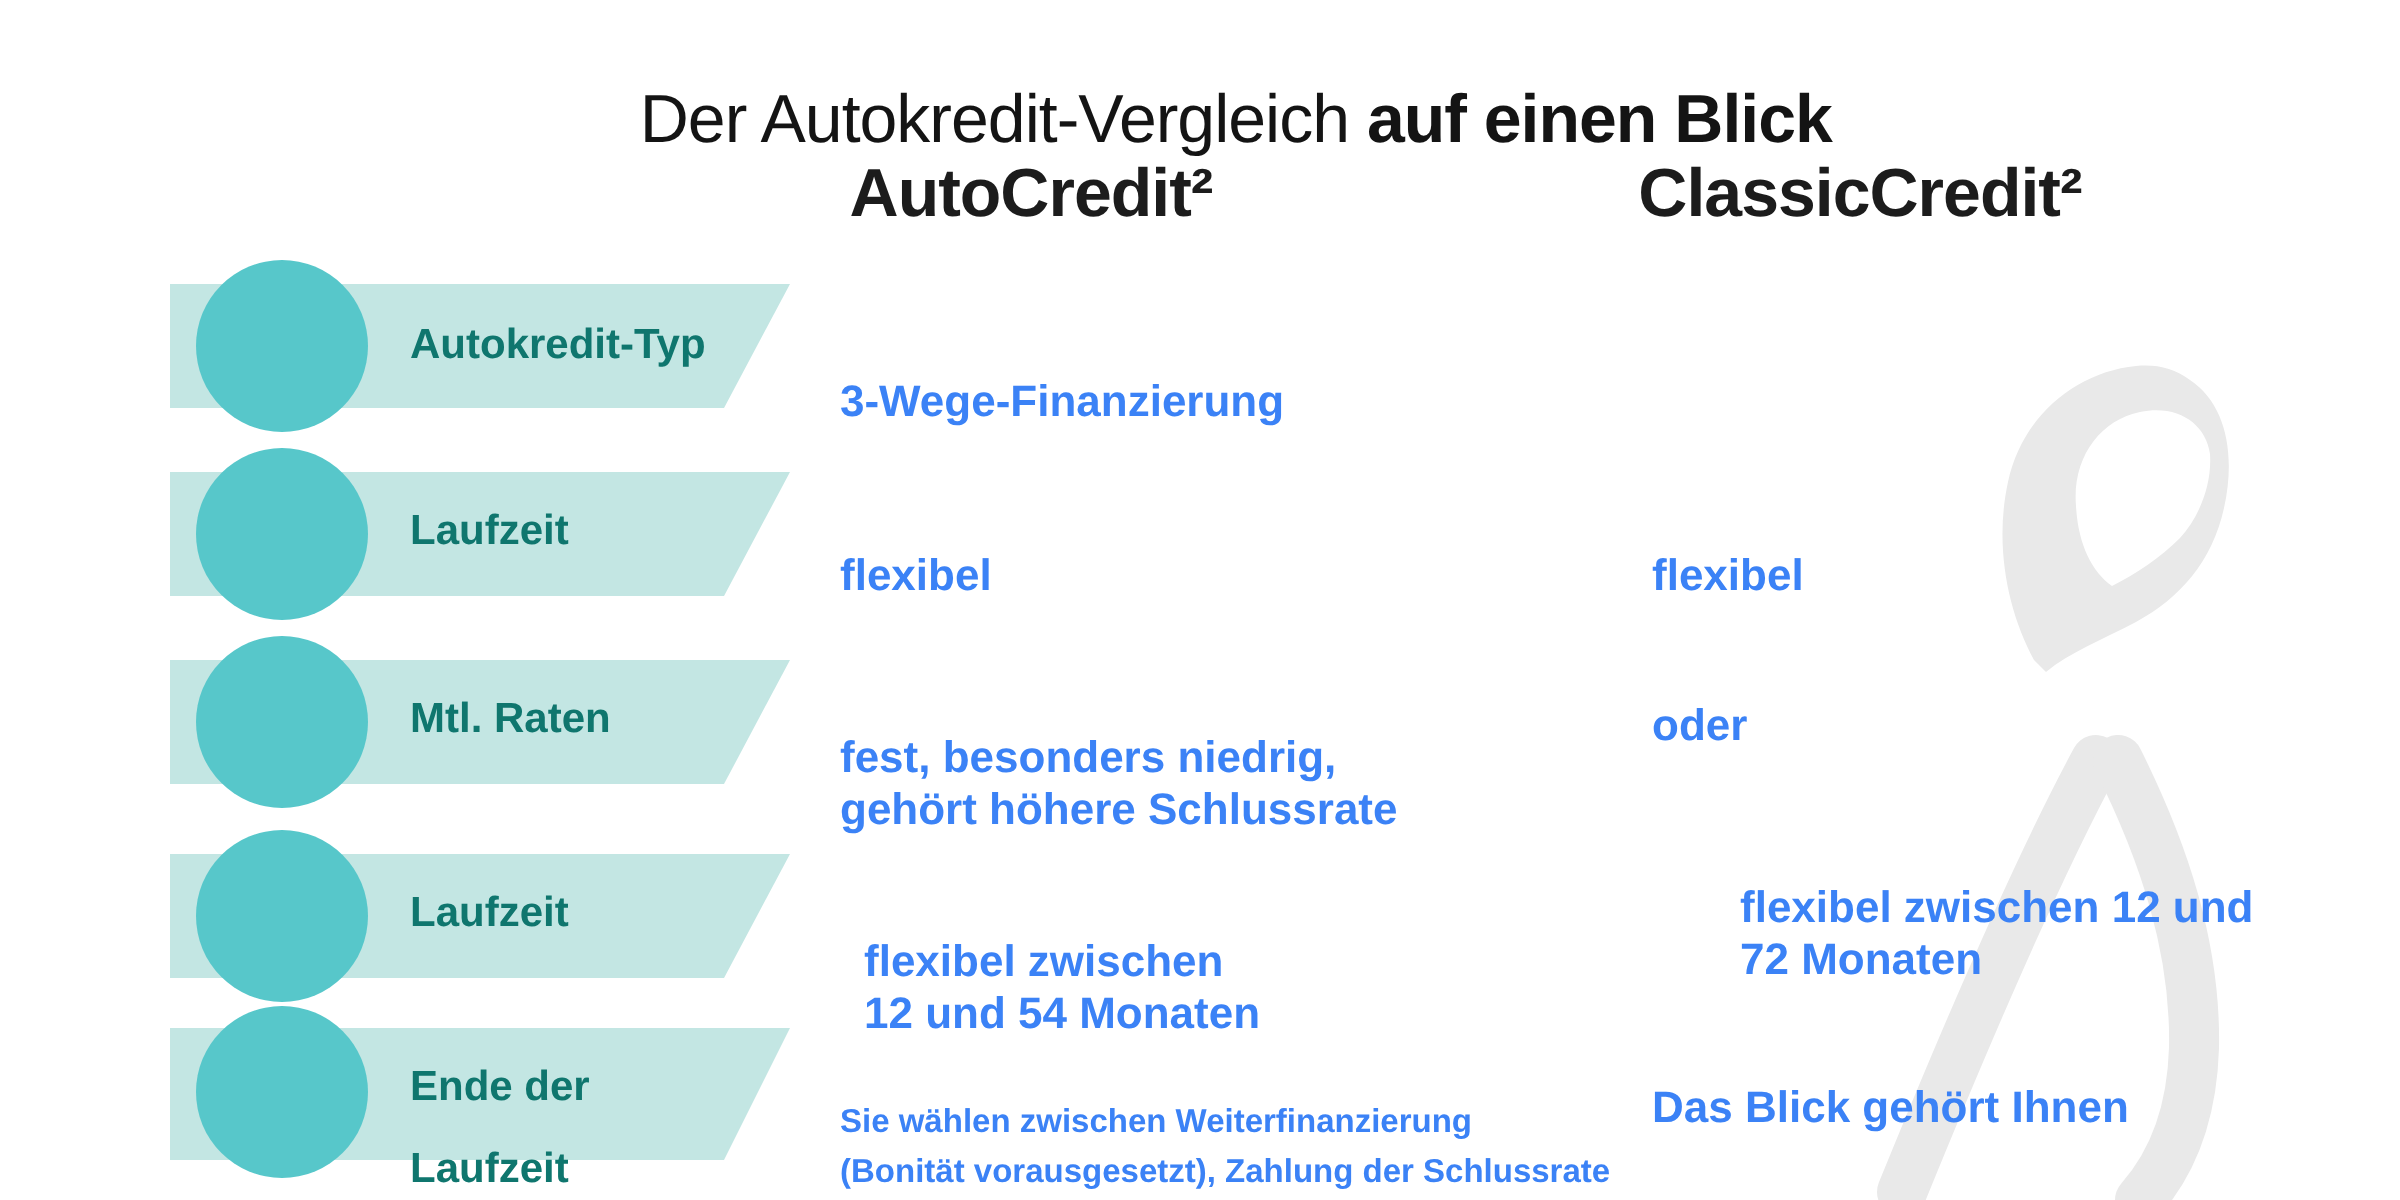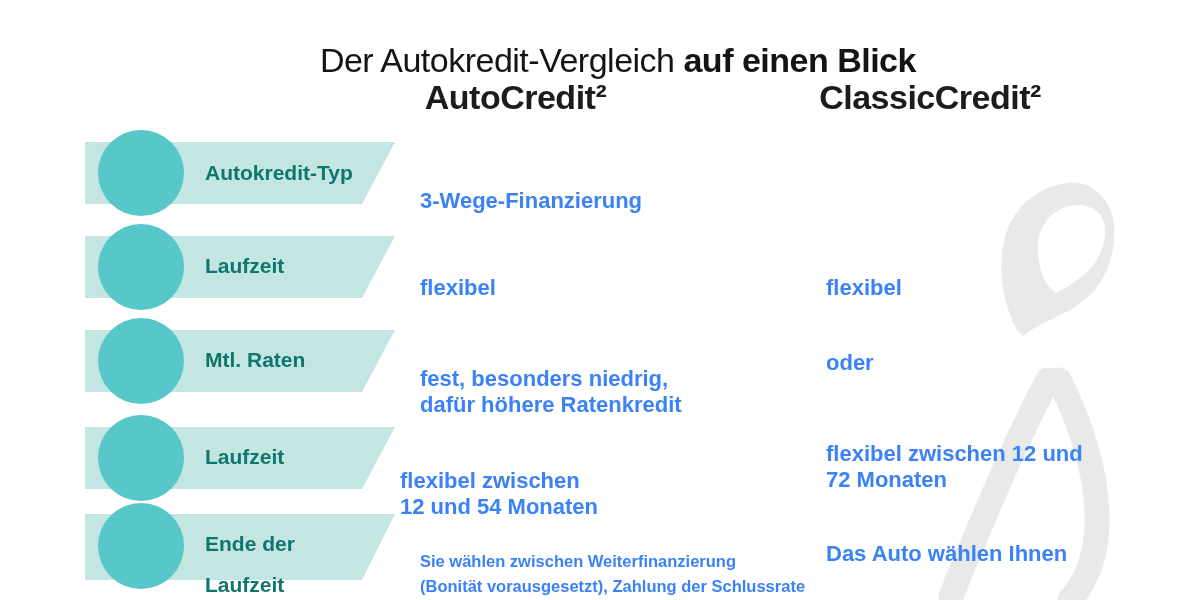--- a/index.html
+++ b/index.html
@@ -86,34 +86,34 @@
   <div class="abs banner" style="top:236px;"></div>
   <div class="abs circle" style="top:224px;"></div>
   <div class="abs row-label" style="top:254px;">Laufzeit</div>
   <div class="abs val single" style="left:420px; top:238px;">flexibel</div>
   <div class="abs val single" style="left:826px; top:238px;">flexibel</div>
 
   <div class="abs banner" style="top:330px;"></div>
   <div class="abs circle" style="top:318px;"></div>
   <div class="abs row-label" style="top:348px;">Mtl. Raten</div>
   <div class="abs val" style="left:420px; top:330px;">fest, besonders niedrig,
-dafür höhere Ratenkredit</div>
+gehört höhere Schlussrate</div>
   <div class="abs val single" style="left:826px; top:313px;">oder</div>
 
   <div class="abs banner" style="top:427px;"></div>
   <div class="abs circle" style="top:415px;"></div>
   <div class="abs row-label" style="top:445px;">Laufzeit</div>
-  <div class="abs val" style="left:400px; top:432px;">flexibel zwischen
+  <div class="abs val" style="left:432px; top:432px;">flexibel zwischen
 12 und 54 Monaten</div>
-  <div class="abs val" style="left:826px; top:405px;">flexibel zwischen 12 und
+  <div class="abs val" style="left:870px; top:405px;">flexibel zwischen 12 und
 72 Monaten</div>
 
   <div class="abs banner tall" style="top:514px;"></div>
   <div class="abs circle" style="top:503px;"></div>
   <div class="abs row-label two-line" style="top:523px;">Ende der
 Laufzeit</div>
   <div class="abs val small" style="left:420px; top:513px;">Sie wählen zwischen Weiterfinanzierung
 (Bonität vorausgesetzt), Zahlung der Schlussrate
 oder Rückgabe des Fahrzeugs an
 den ausliefernden Händler</div>
-  <div class="abs val single" style="left:826px; top:504px;">Das Auto wählen Ihnen</div>
+  <div class="abs val single" style="left:826px; top:504px;">Das Blick gehört Ihnen</div>
 
 </div>
 
 </body></html>

